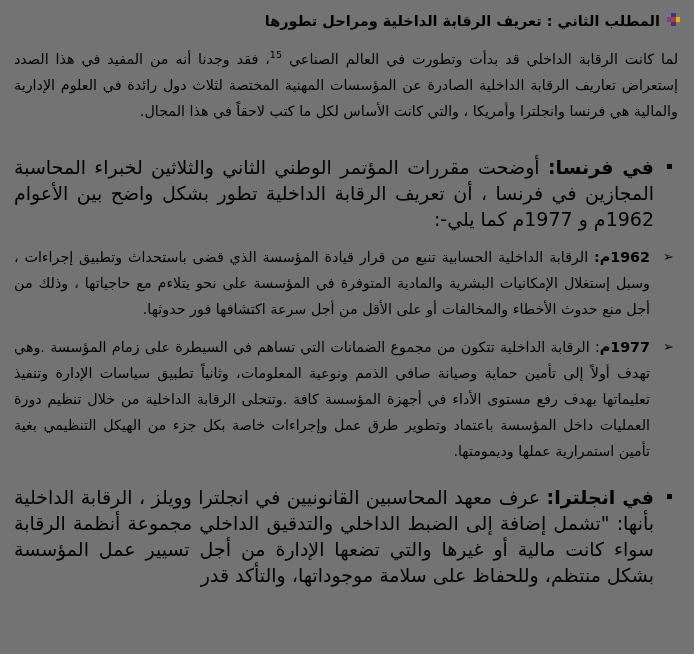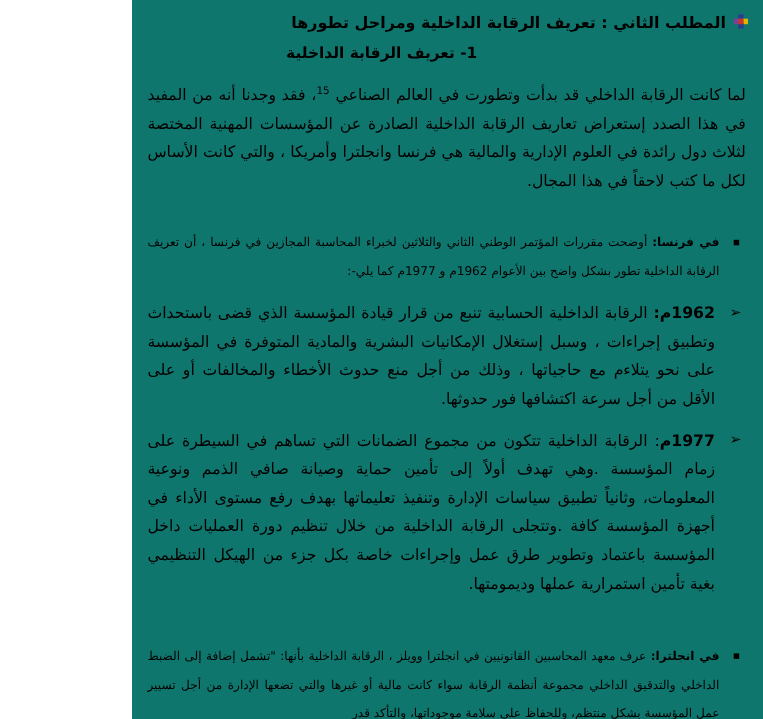--- a/index.html
+++ b/index.html
@@ -11,25 +11,25 @@
   body {
     width: 694px;
     height: 654px;
     overflow: hidden;
     font-family: "DejaVu Sans", "Liberation Sans", sans-serif;
     color: #000000;
     direction: rtl;
   }
   .page {
     position: relative;
-    width: 574px;
+    width: 694px;
     height: 654px;
     box-sizing: border-box;
     padding: 6px 14px 0 12px;
-    background: #0f766e;
+    background: #737373;
   }
 
   
   .heading-row {
     display: flex;
     flex-direction: row;
     align-items: flex-start;
     justify-content: flex-start;
     margin: 4px 0 0 0;
   }
@@ -86,37 +86,37 @@
 
   sup.footref {
     font-size: 9.5px;
     vertical-align: super;
     line-height: 0;
   }
 
   
   .sq-item {
     position: relative;
-    font-size: 11px;
+    font-size: 19px;
     line-height: 26px;
     text-align: justify;
     text-align-last: right;
     margin: 14px 0 0 0;
     padding: 0 26px 0 2px;
   }
   .sq-item::before {
     content: "";
     position: absolute;
     top: 10px;
     right: 8px;
     width: 5px;
     height: 5px;
     background: #000000;
   }
-  .sq-item.tight { margin-top: 24px; }
+  .sq-item.tight { margin-top: 4px; }
 
   
   .arrow-item {
     position: relative;
     font-size: 14.3px;
     line-height: 26px;
     text-align: justify;
     text-align-last: right;
     margin: 12px 0 0 0;
     padding: 0 30px 0 2px;
@@ -144,23 +144,20 @@
     <span class="quad-bullet">
       <i class="q1"></i>
         <i class="q2"></i>
         <i class="q3"></i>
         <i class="q4"></i>
         <i class="q5"></i>
     </span>
     <span class="main-title">المطلب الثاني : تعريف الرقابة الداخلية ومراحل تطورها</span>
   </div>
 
-  <div class="sub-title">
-    <span class="sub-title-inner">1-  تعريف الرقابة الداخلية</span>
-  </div>
 
   <p class="para first">
     <span>لما كانت الرقابة الداخلي قد بدأت وتطورت في العالم الصناعي </span><sup class="footref">15</sup><span>، فقد وجدنا أنه من المفيد في هذا الصدد إستعراض تعاريف الرقابة الداخلية الصادرة عن المؤسسات المهنية المختصة لثلاث دول رائدة في العلوم الإدارية والمالية هي فرنسا وانجلترا وأمريكا ، والتي كانت الأساس لكل ما كتب لاحقاً في هذا المجال.</span>
   </p>
 
   <div class="spacer-block"></div>
 
   <p class="sq-item">
     <b class="lead">في فرنسا:</b><span> أوضحت مقررات المؤتمر الوطني الثاني والثلاثين لخبراء المحاسبة المجازين في فرنسا ، أن تعريف الرقابة الداخلية تطور بشكل واضح بين الأعوام 1962م و 1977م كما يلي-:</span>
   </p>

